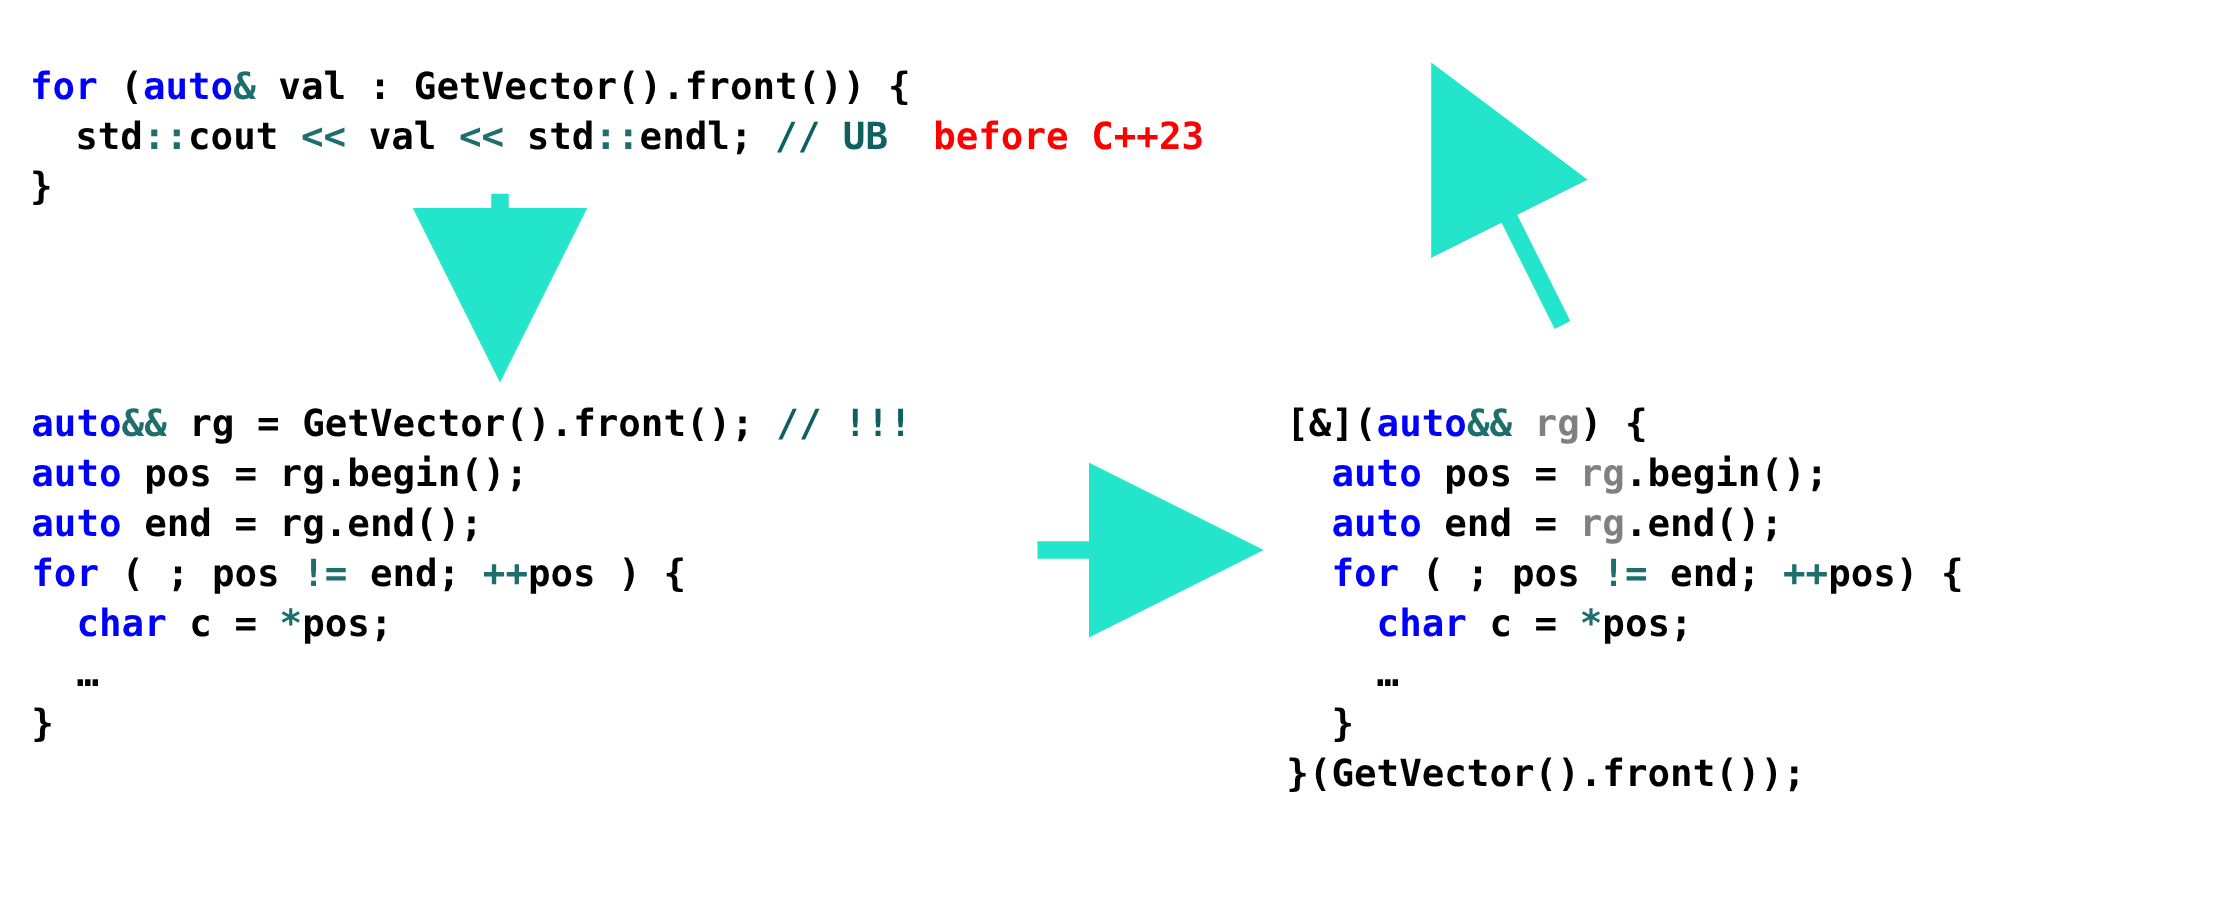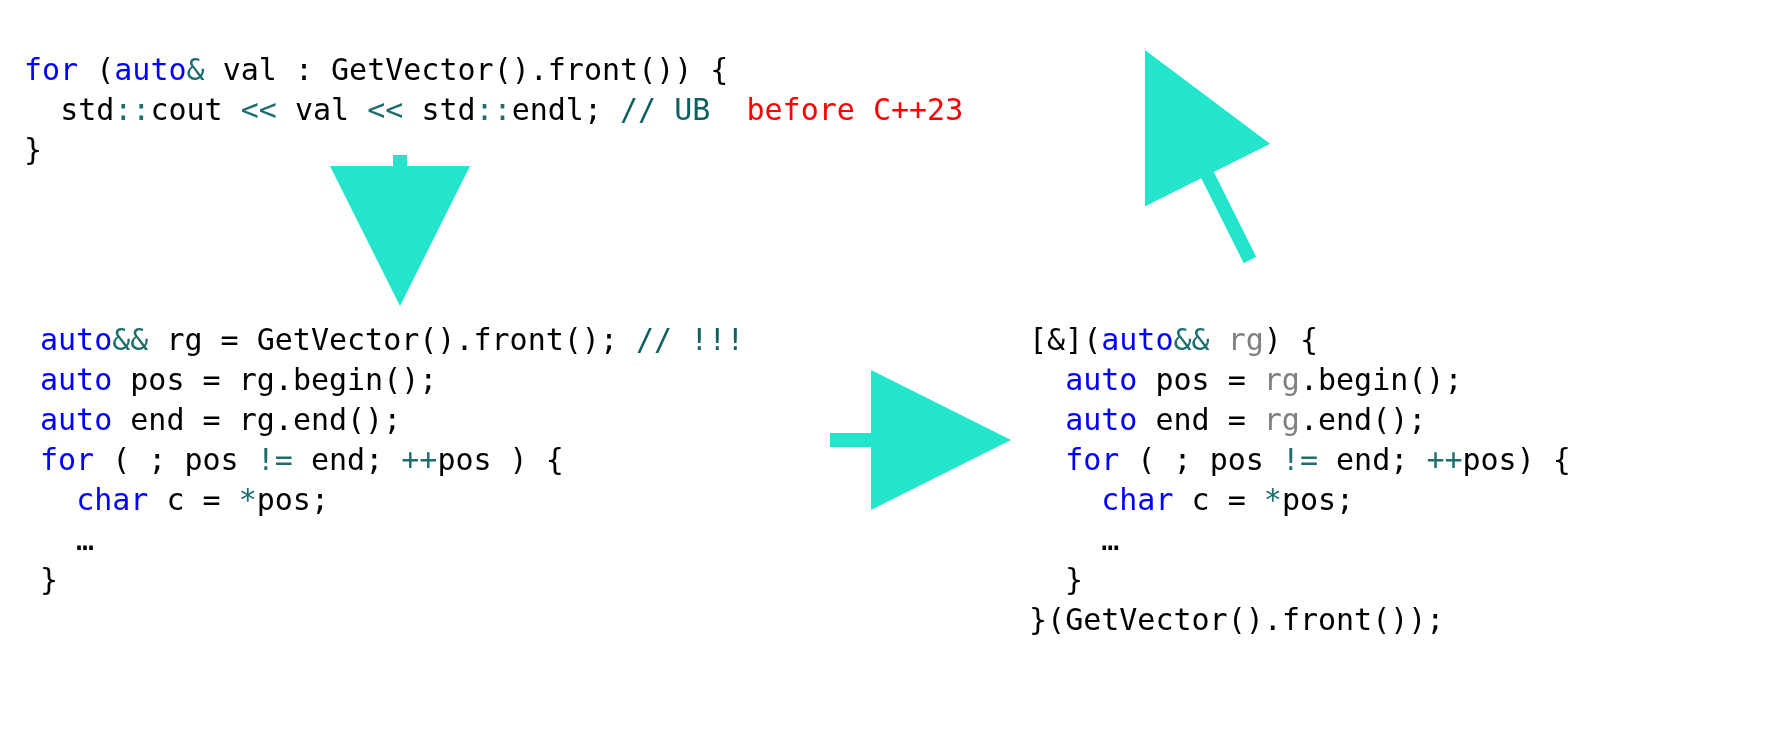--- a/index.html
+++ b/index.html
@@ -8,20 +8,21 @@
     background: #ffffff;
     width: 1781px;
     height: 738px;
     overflow: hidden;
     font-family: "Consolas", "Menlo", "DejaVu Sans Mono", monospace;
   }
   .stage {
     position: relative;
     width: 1418px;
     height: 738px;
+    font-weight: bold;
   }
   .codeblock {
     position: absolute;
     white-space: pre;
     font-size: 30px;
     line-height: 40px;
     color: #000000;
   }
   .kw   { color: #0000ff; }         
   .mod  { color: #1e6e6e; }         
@@ -35,21 +36,21 @@
 </head>
 <body>
 
 <div class="stage">
 
   <div class="codeblock" style="left:24px; top:10px;">
 <span><span class="kw">for</span><span> (</span><span class="kw">auto</span><span class="mod">&amp; </span><span>val</span><span> : </span><span>GetVector</span><span>().</span><span>front</span><span>()) {</span></span>
 <span>  <span>std</span><span class="mod">::</span><span>cout</span><span class="mod"> &lt;&lt; </span><span>val</span><span class="mod"> &lt;&lt; </span><span>std</span><span class="mod">::</span><span>endl</span><span>; </span><span class="lit">// UB</span><span>  </span><span class="red">before C++23</span></span>
 <span>}</span></div>
 
-  <div class="codeblock" style="left:40px; top:280px;">
+  <div class="codeblock" style="left:25px; top:280px;">
 <span><span class="kw">auto</span><span class="mod">&amp;&amp; </span><span>rg</span><span> = </span><span>GetVector</span><span>().</span><span>front</span><span>(); </span><span class="lit">// !!!</span></span>
 <span><span class="kw">auto</span><span> </span><span>pos</span><span> = </span><span>rg</span><span>.</span><span>begin</span><span>();</span></span>
 <span><span class="kw">auto</span><span> </span><span>end</span><span> = </span><span>rg</span><span>.</span><span>end</span><span>();</span></span>
 <span><span class="kw">for</span><span> ( ; </span><span>pos</span><span class="mod"> != </span><span>end</span><span>; </span><span class="mod">++</span><span>pos</span><span> ) {</span></span>
 <span><span>  </span><span class="kw">char</span><span> </span><span>c</span><span> = </span><span class="mod">*</span><span>pos</span><span>;</span></span>
 <span>  …</span>
 <span>}</span></div>
 
   <div class="codeblock" style="left:1029px; top:280px;">
 <span><span>[&amp;](</span><span class="kw">auto</span><span class="mod">&amp;&amp; </span><span class="gray">rg</span><span>) {</span></span>

